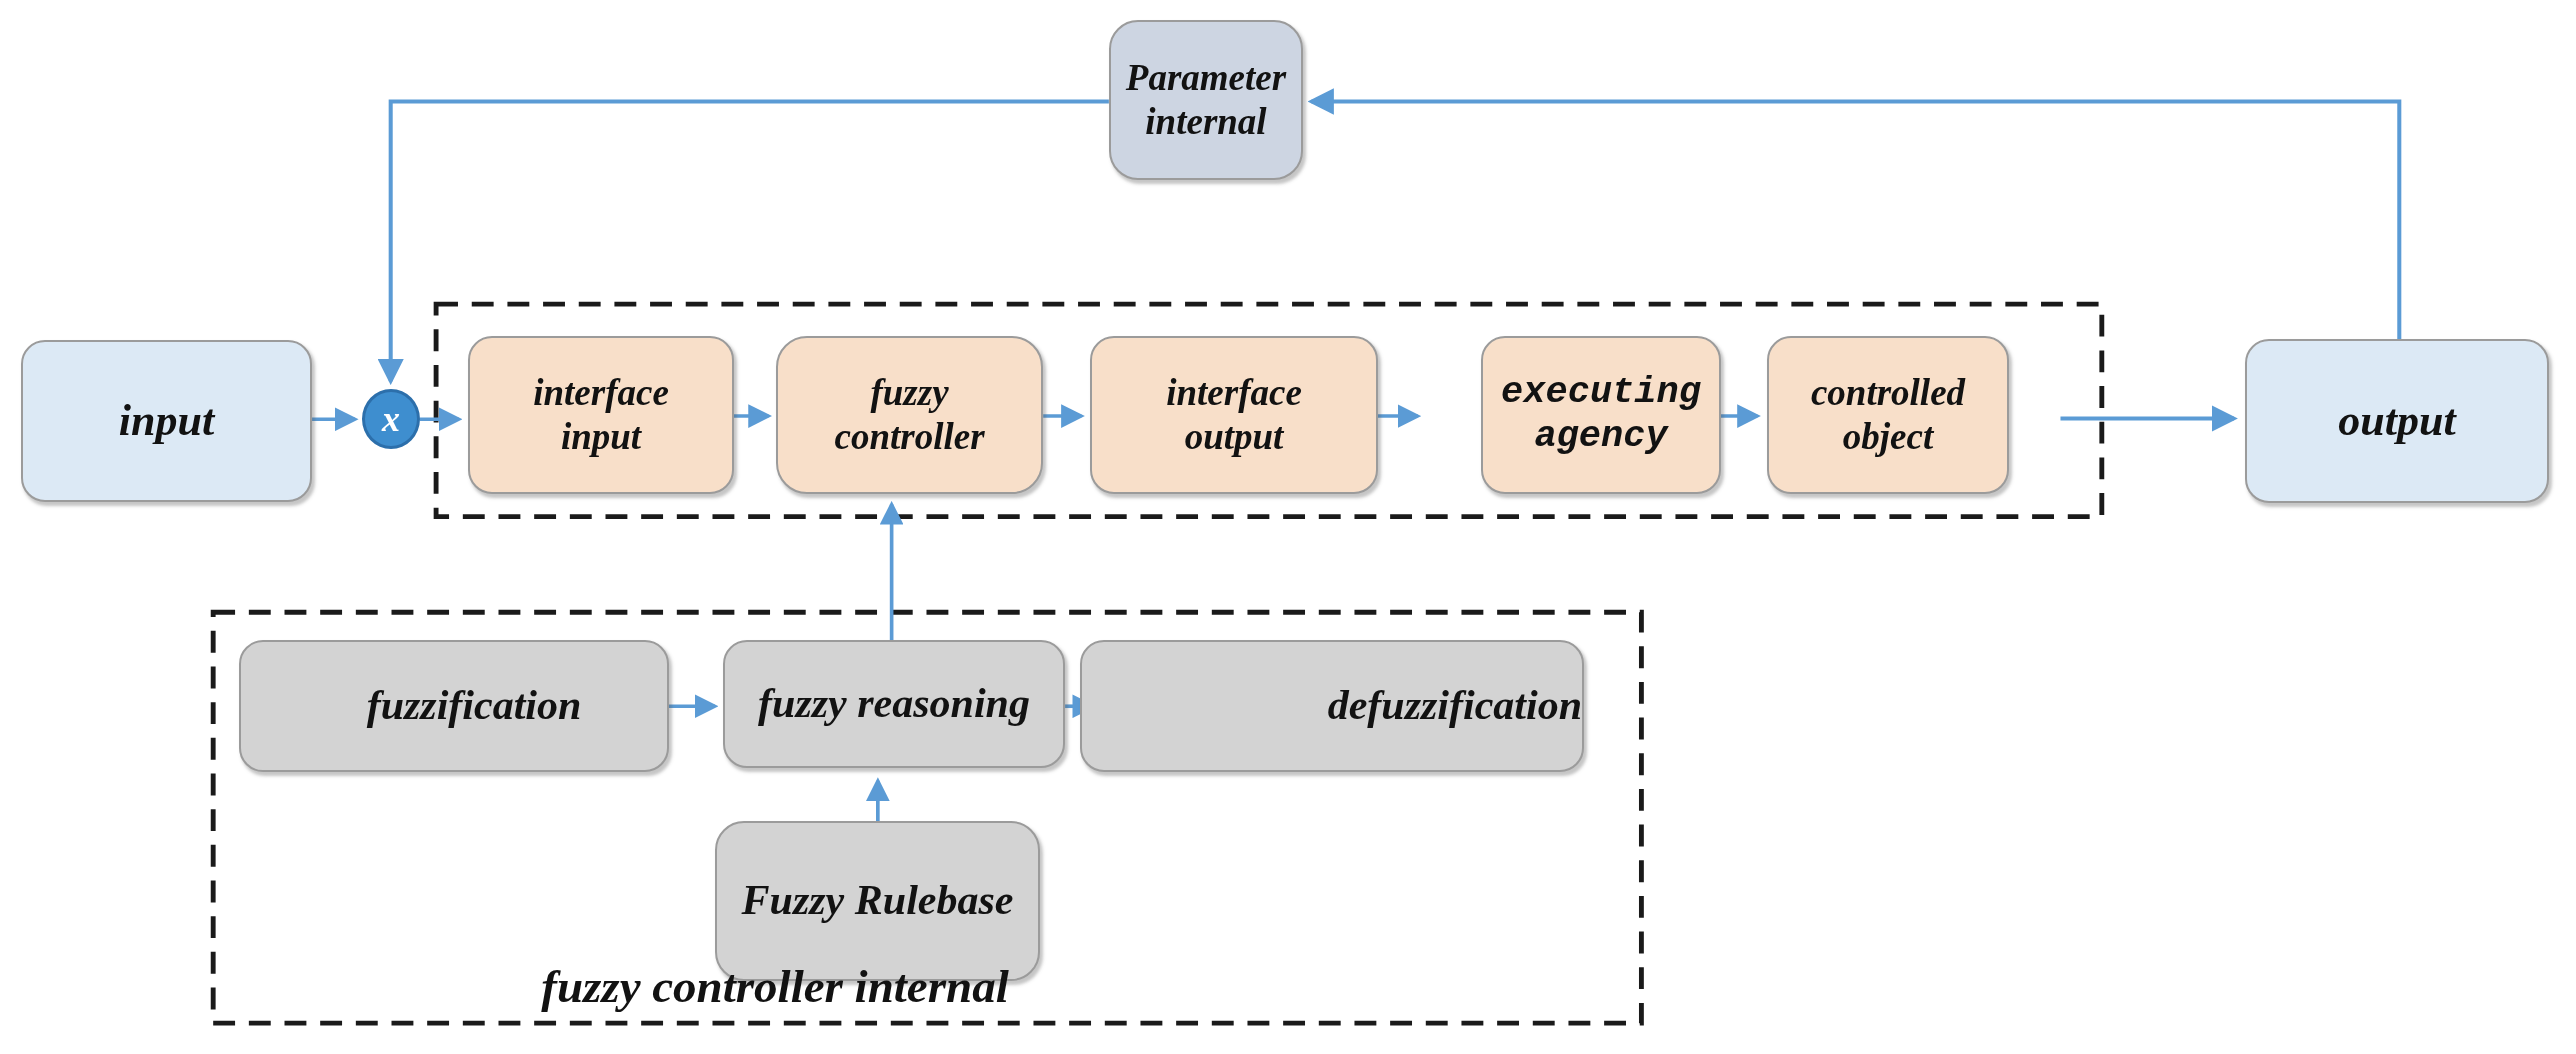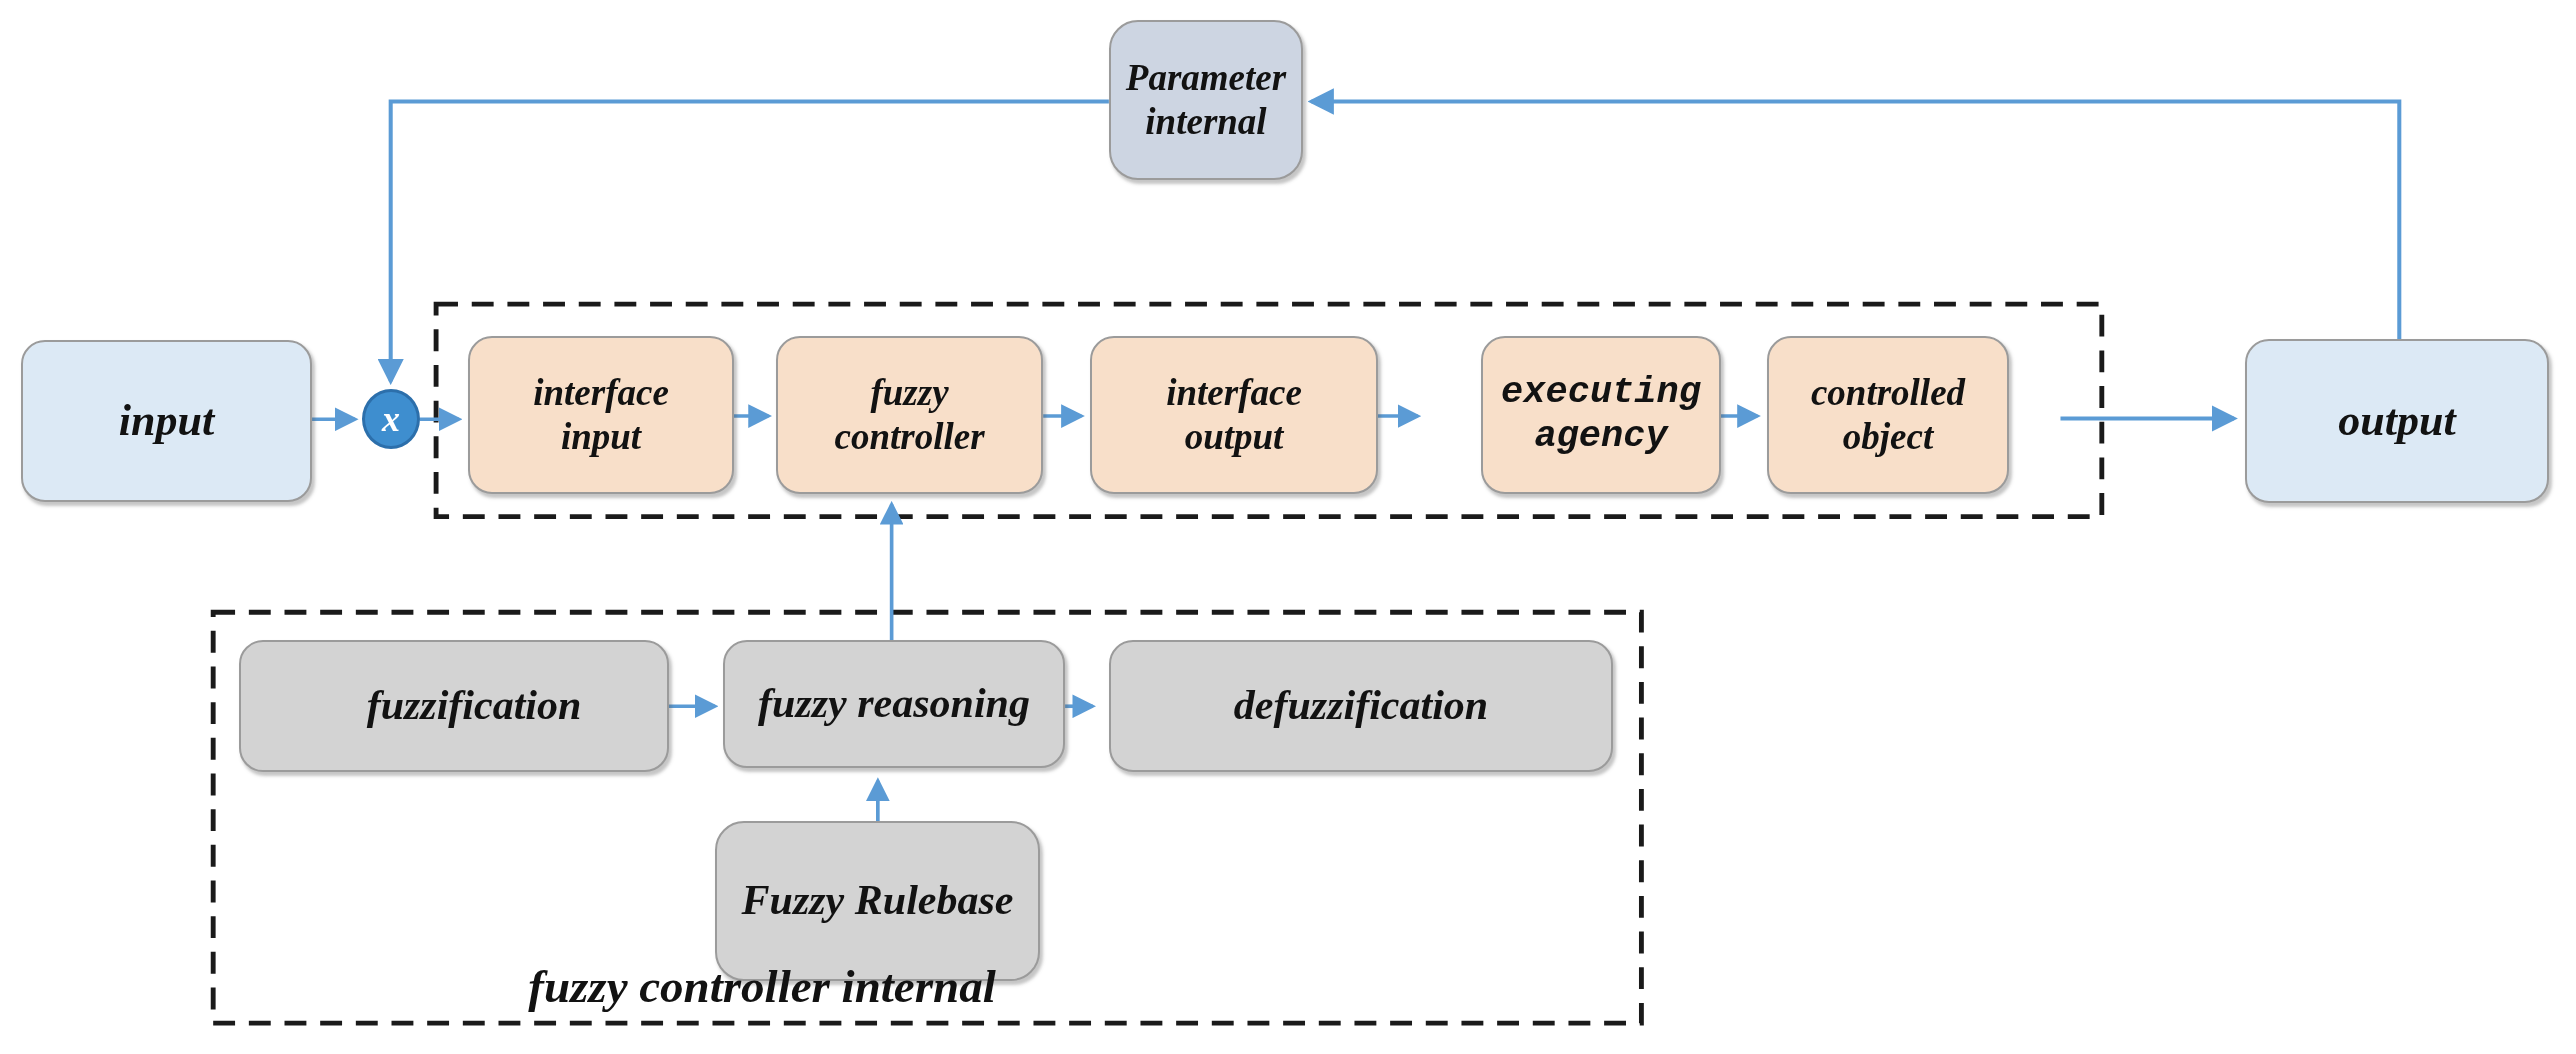--- a/index.html
+++ b/index.html
@@ -66,21 +66,21 @@
 
 <div class="node feedback" style="left:1109px;top:20px;width:194px;height:160px;">
   <span class="lbl">Parameter
 internal</span>
 </div>
 
 <div class="node peach" style="left:468px;top:336px;width:266px;height:158px;">
   <span class="lbl">interface
 input</span>
 </div>
-<div class="node peach" style="left:776px;top:336px;width:267px;height:158px;">
+<div class="node peach" style="left:776px;top:336px;width:267px;height:158px;border-radius:31px;">
   <span class="lbl">fuzzy
 controller</span>
 </div>
 <div class="node peach" style="left:1090px;top:336px;width:288px;height:158px;">
   <span class="lbl">interface
 output</span>
 </div>
 <div class="node peach" style="left:1481px;top:336px;width:240px;height:158px;font-family:Liberation Mono, monospace;">
   <span class="lbl">executing
 agency</span>
@@ -93,24 +93,24 @@
 <div class="node blue" style="left:2245px;top:339px;width:304px;height:164px;">
   <span class="lbl">output</span>
 </div>
 
 <div class="node gray" style="left:239px;top:640px;width:430px;height:132px;padding-left:40px;">
   <span class="lbl">fuzzification</span>
 </div>
 <div class="node gray" style="left:723px;top:640px;width:342px;height:128px;">
   <span class="lbl">fuzzy reasoning</span>
 </div>
-<div class="node gray" style="left:1109px;top:640px;width:504px;height:132px;">
+<div class="node gray" style="left:1080px;top:640px;width:504px;height:132px;justify-content:flex-end;">
   <span class="lbl">defuzzification</span>
 </div>
 
 <div class="node gray" style="left:715px;top:821px;width:325px;height:160px;border-radius:29px;">
   <span class="lbl">Fuzzy Rulebase</span>
 </div>
 
-<div class="caption" style="left:442px;top:959px;width:640px;">
+<div class="caption" style="left:455px;top:959px;width:640px;">
   <span class="lbl">fuzzy controller internal</span>
 </div>
 
 
 </body></html>

